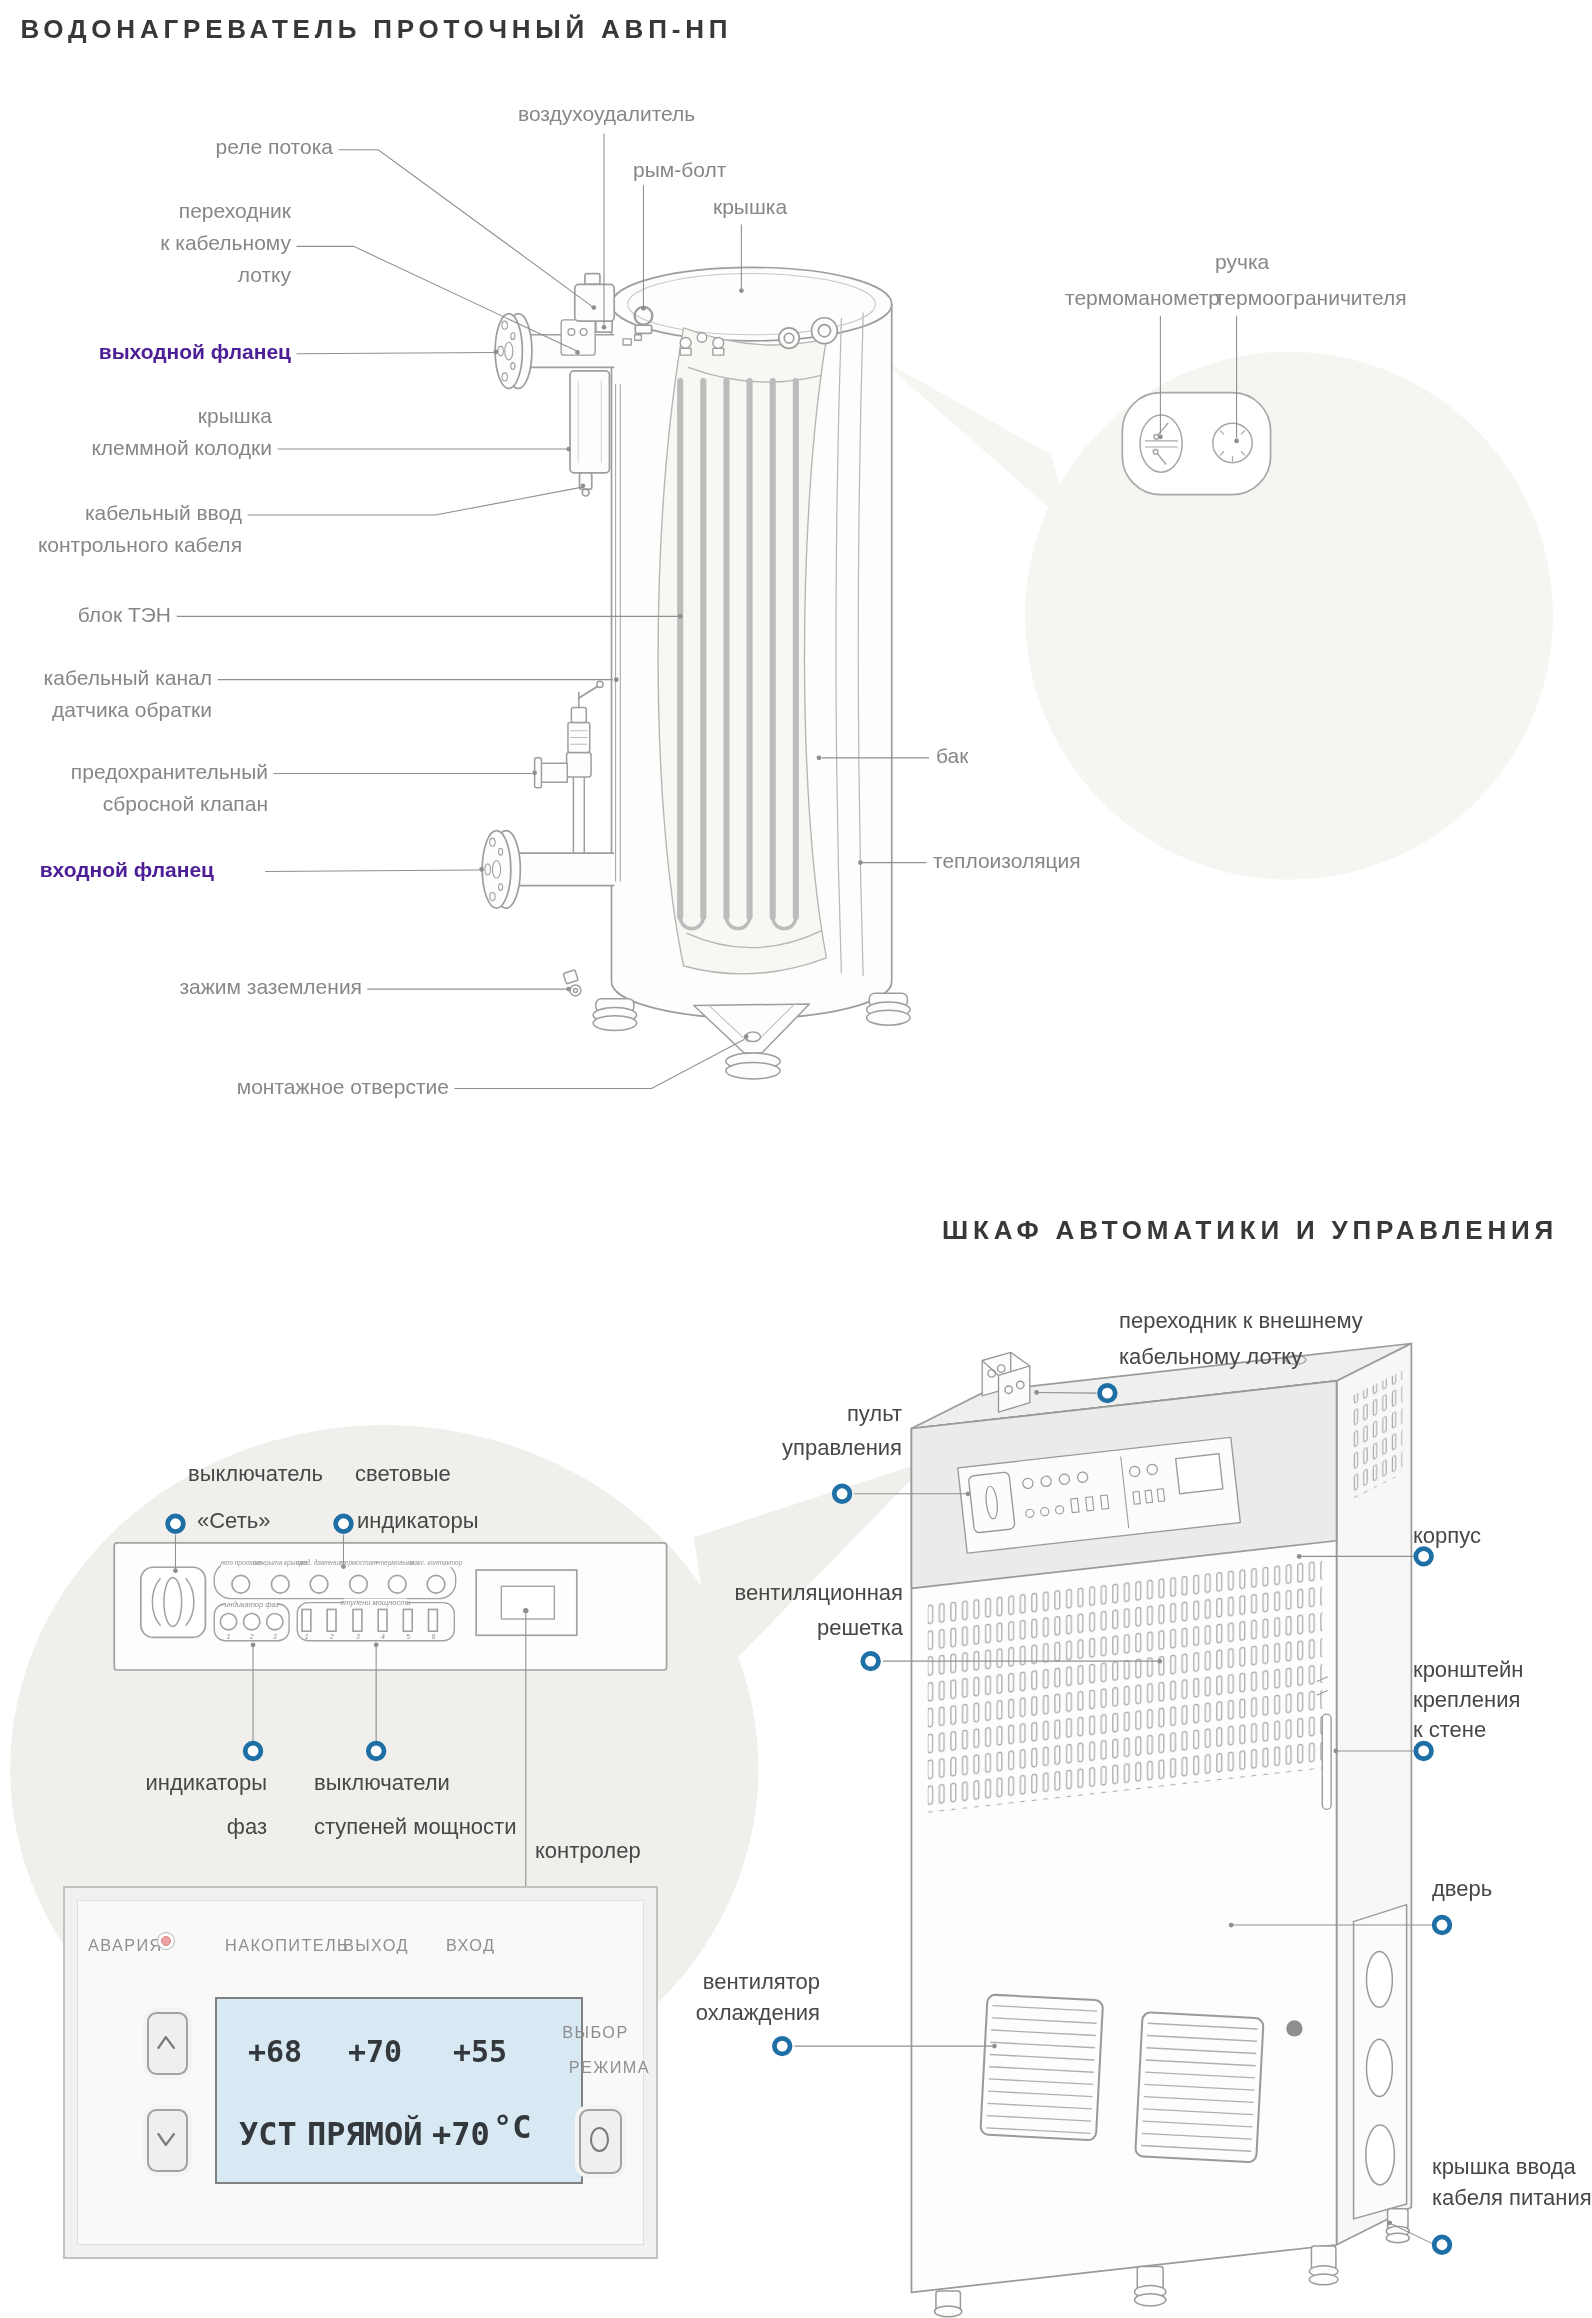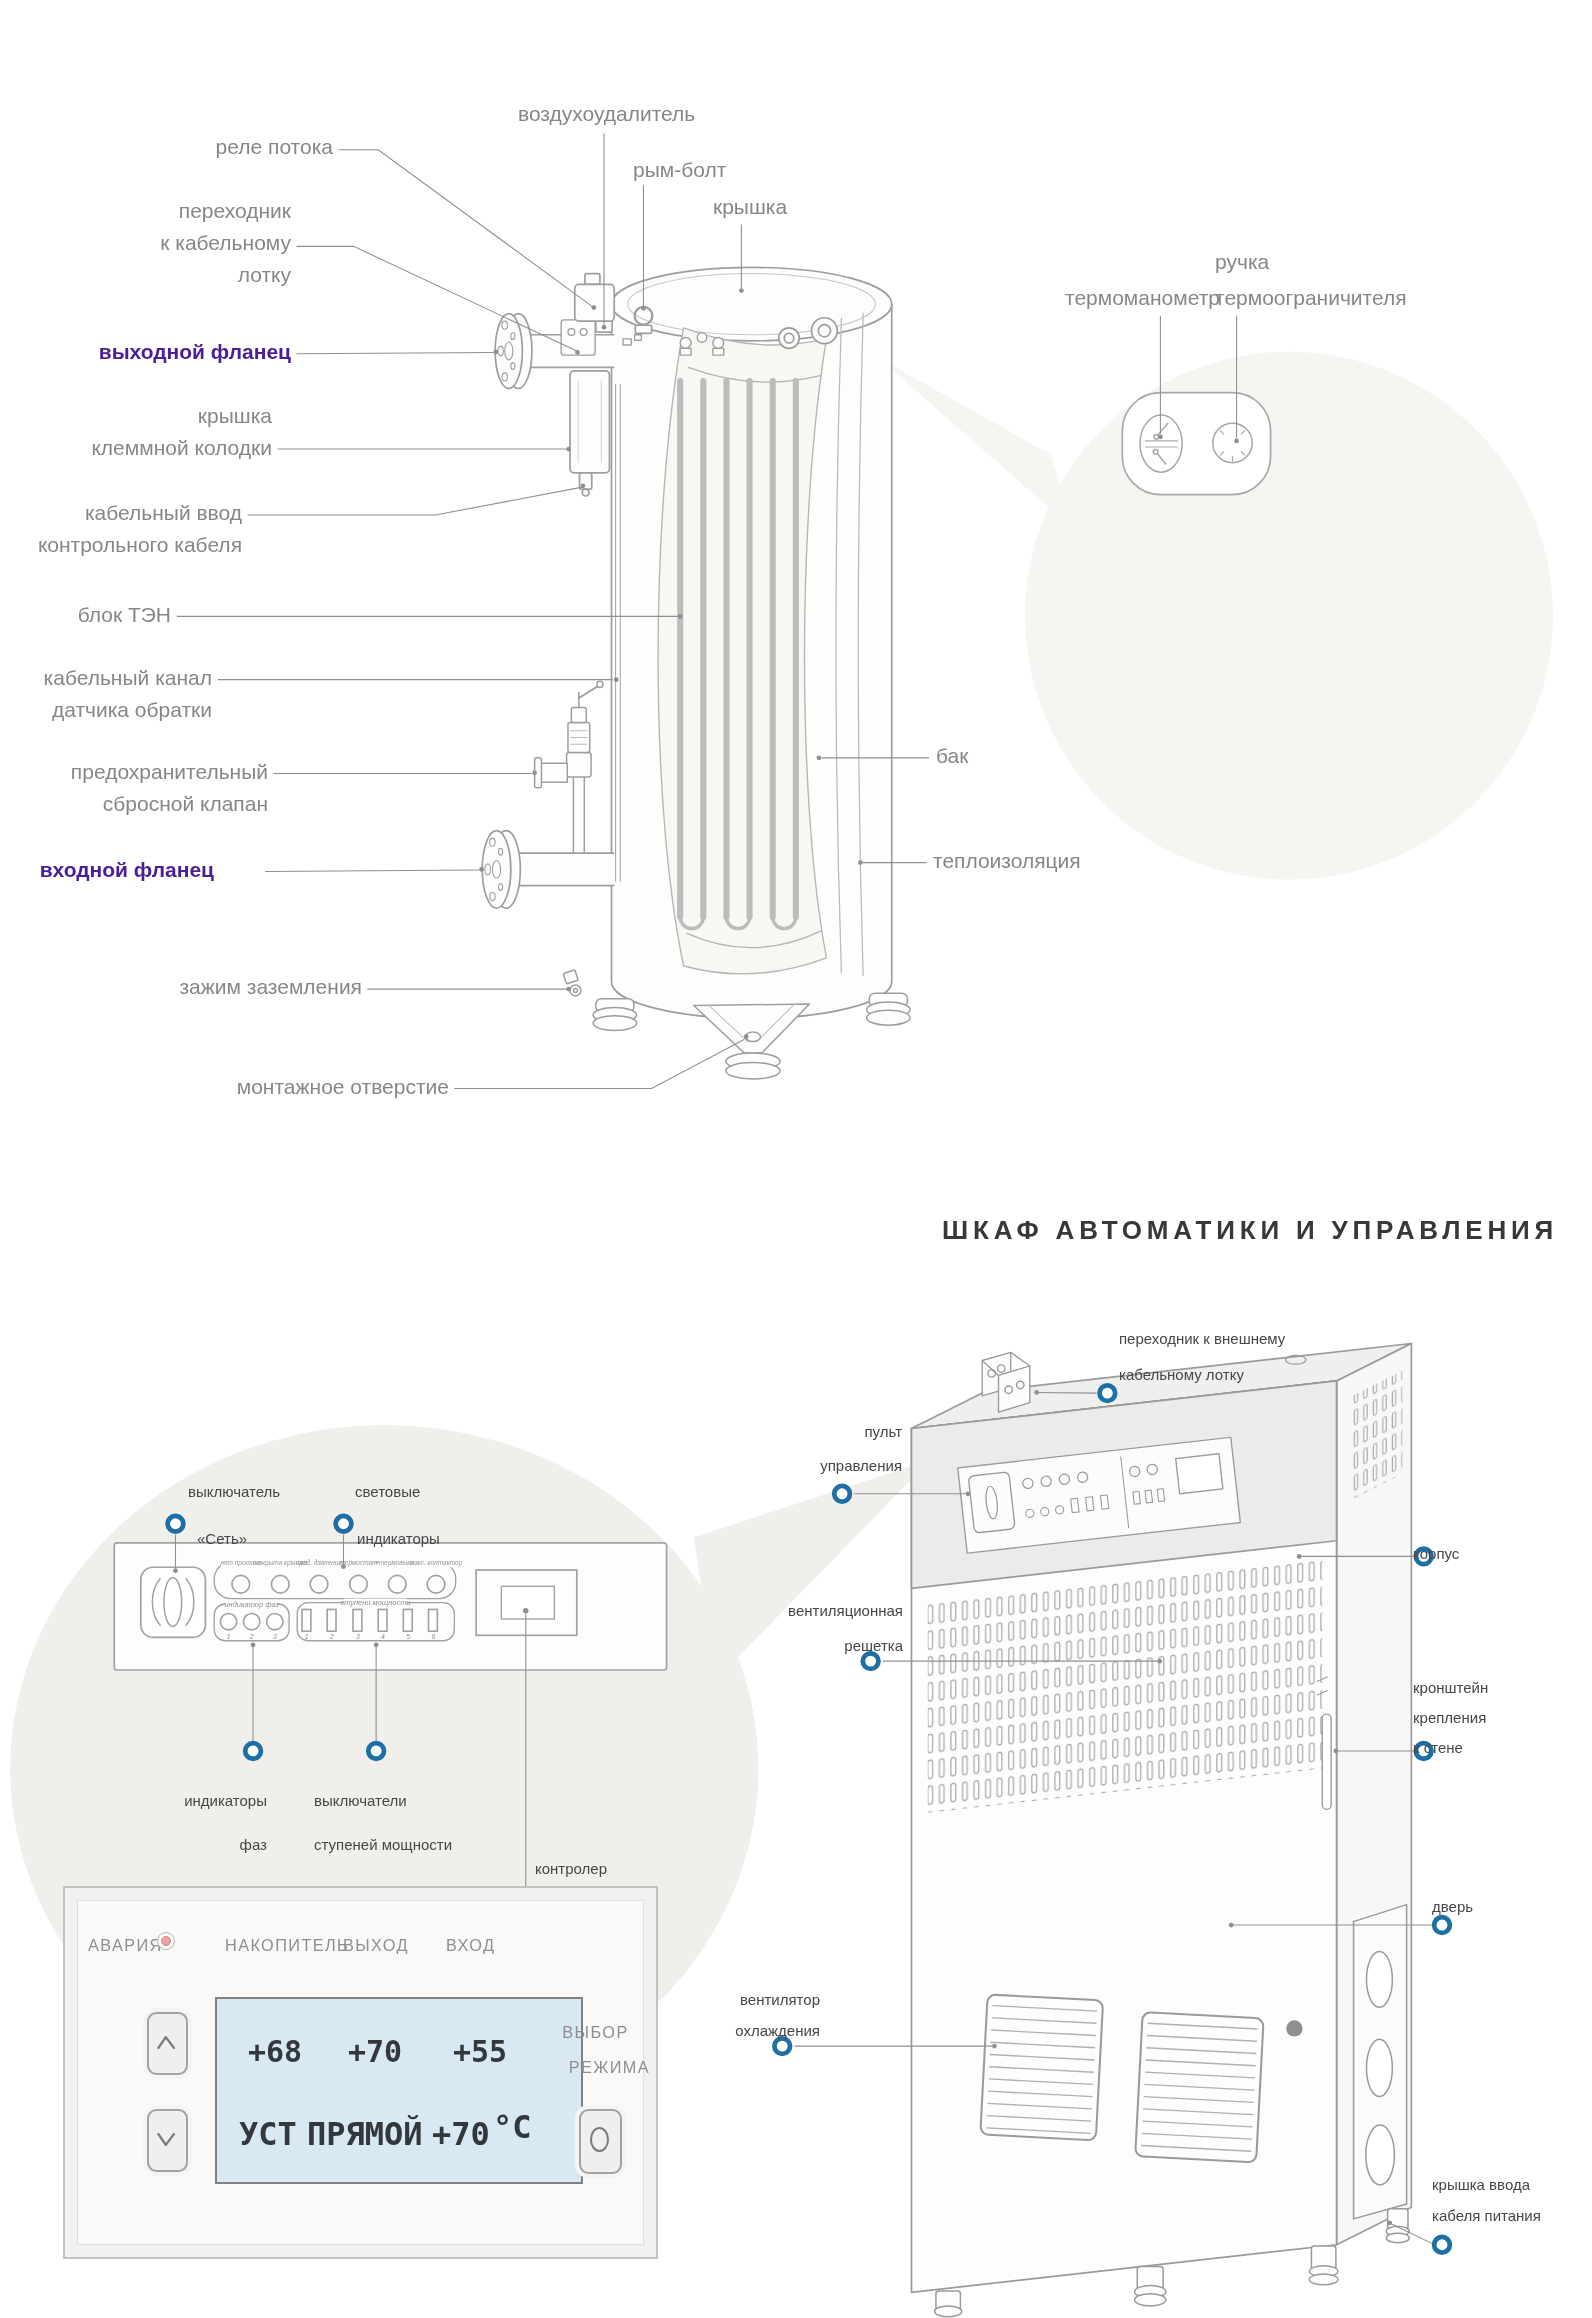--- a/index.html
+++ b/index.html
@@ -2,21 +2,21 @@
 <html style="font-size:11px"><head>
 <meta charset="utf-8">
 <style>
   html,body{margin:0;padding:0;background:#fff;}
   .page{position:relative;width:1593px;height:2319px;background:#fff;overflow:hidden;
         font-family:"Liberation Sans",sans-serif;}
   svg{position:absolute;left:0;top:0;}
   .title{position:absolute;font-size:26px;font-weight:bold;letter-spacing:4.8px;color:#383838;white-space:nowrap;}
   .lbl{position:absolute;font-size:21px;color:#878787;white-space:nowrap;line-height:24.5px;}
   .lbl.b{font-weight:bold;color:#4c1d95;}
-  .lbl2{position:absolute;font-size:15px;color:#474747;white-space:nowrap;line-height:24.5px;margin-top:18px;}
+  .lbl2{position:absolute;font-size:22px;color:#474747;white-space:nowrap;line-height:24.5px;}
   .ctrl{position:absolute;left:63px;top:1886px;width:595px;height:373px;background:#f1f1f0;
         border:2px solid #c2c2c2;box-sizing:border-box;}
   .ctrl .face{position:absolute;left:12.2px;top:12.2px;right:12.2px;bottom:12.2px;background:#f9f9f8;border:0.7px solid #dedede;}
   .ctrl .small{position:absolute;font-size:16.3px;letter-spacing:1.4px;color:#8f8f8f;white-space:nowrap;}
   .pbtn{position:absolute;width:37px;height:59px;border:2px solid #a2a2a2;border-radius:9.5px;
         background:#efefee;box-shadow:0 0 0 4.1px #f4f4f3;}
   .lcd{position:absolute;left:150px;top:109px;width:368px;height:187px;background:#d9e9f4;
        border:2px solid #808080;box-sizing:border-box;}
   .lcd span{position:absolute;font-family:"DejaVu Sans Mono",monospace;font-weight:bold;color:#33383c;}
   .v1{font-size:30px;}
@@ -466,20 +466,21 @@
   <circle cx="1238" cy="2196" r="11.5"></circle>
   <circle cx="1280" cy="2442" r="11.5"></circle>
   <circle cx="1150" cy="3008" r="11.5"></circle>
   <circle cx="2093" cy="2288" r="11.5"></circle>
   <circle cx="2093" cy="2574" r="11.5"></circle>
   <circle cx="2120" cy="2830" r="11.5"></circle>
   <circle cx="2120" cy="3300" r="11.5"></circle>
 </g>
 </svg>
 
+<div class="title" style="left:20.4px;top:13.6px">ВОДОНАГРЕВАТЕЛЬ ПРОТОЧНЫЙ АВП-НП</div>
 <div class="title" style="right:35px;top:1215px">ШКАФ АВТОМАТИКИ И УПРАВЛЕНИЯ</div>
 
 <div class="lbl" style="left:518px;top:102px">воздухоудалитель</div>
 <div class="lbl" style="right:1260px;top:135px">реле потока</div>
 <div class="lbl" style="left:633px;top:158px">рым-болт</div>
 <div class="lbl" style="left:713px;top:195px">крышка</div>
 <div class="lbl" style="right:1302px;top:199px">переходник</div>
 <div class="lbl" style="right:1302px;top:231px">к кабельному</div>
 <div class="lbl" style="right:1302px;top:263px">лотку</div>
 <div class="lbl b" style="right:1302px;top:340px">выходной фланец</div>

